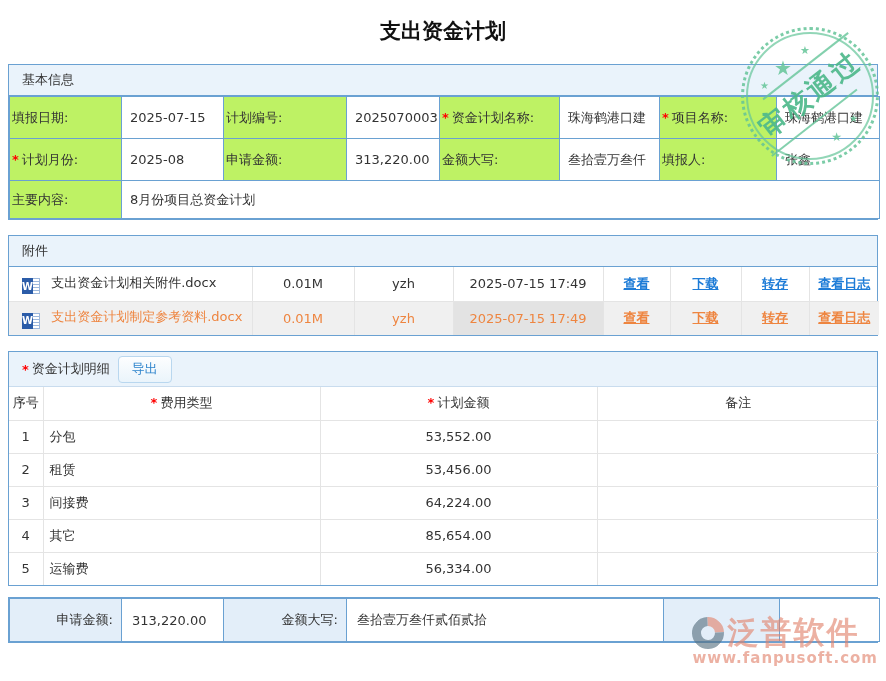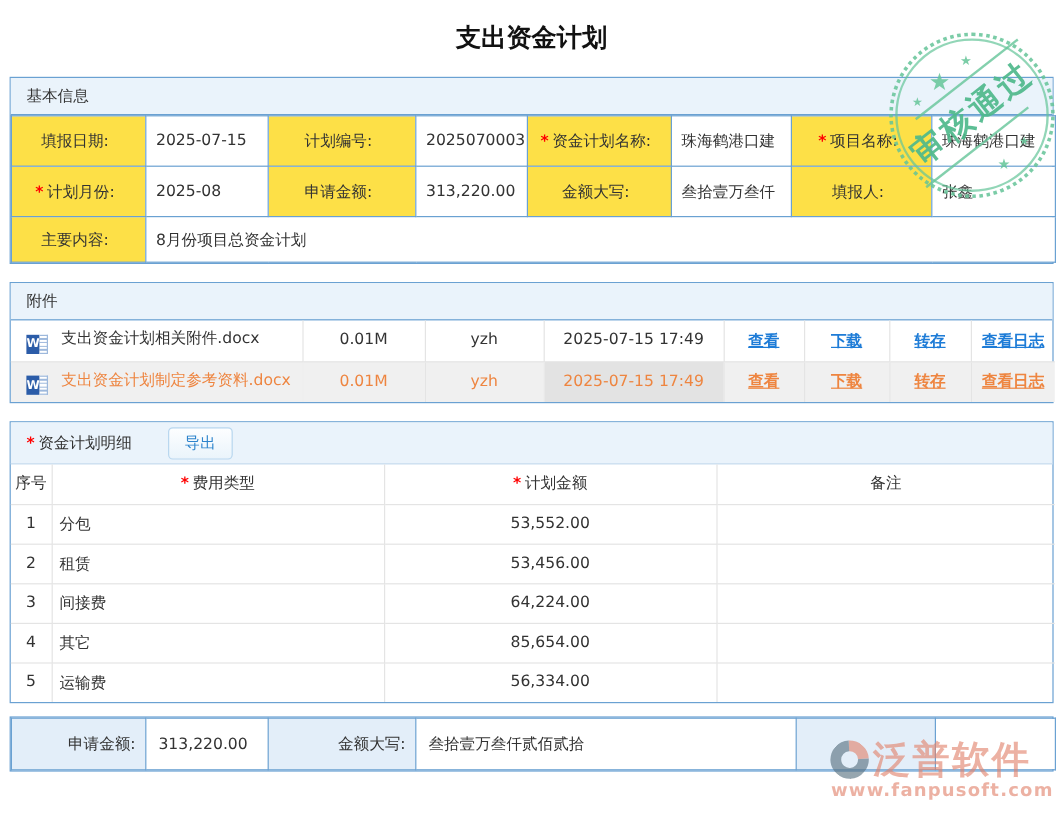--- a/index.html
+++ b/index.html
@@ -10,21 +10,21 @@
   }
   h1.page-title { text-align:center; font-size:21px; font-weight:bold; color:#111; margin:17px 0 19px; }
 
   .box { margin:0 8px 15px 8px; border:1px solid #6AA1D2; background:#fff; }
   .sec-head { background:#EAF3FB; border-bottom:1px solid #6AA1D2; padding:6px 13px; font-size:13px; color:#333; }
 
   table { width:100%; border-collapse:collapse; table-layout:fixed; font-size:13px; }
 
   
   .grid td { border:1px solid #6AA1D2; height:42px; overflow:hidden; white-space:nowrap; }
-  .grid td.lbl { background:#fde047; text-align:center; padding:0 8px 0 2px; }
+  .grid td.lbl { background:#bef264; text-align:left; padding:0 8px 0 2px; }
   .grid td.val { background:#fff; text-align:left; padding:0 8px; }
   .grid tr.short td { height:38px; }
 
   .req { color:#FF0000; margin-right:3px; font-weight:bold; }
 
   
   .lt td, .lt th { border-right:1px solid #E4E4E4; border-bottom:1px solid #E4E4E4; font-weight:normal; text-align:center; overflow:hidden; white-space:nowrap; }
   .lt td:last-child, .lt th:last-child { border-right:none; }
   .lt tr:last-child td { border-bottom:none; }
   .att th { height:46px; }
@@ -37,21 +37,21 @@
   .fname { color:#333; cursor:pointer; }
 
   .word-icon { display:inline-flex; width:18px; height:16px; margin-right:7px; vertical-align:-3px; }
   .word-icon .wpart { width:11px; height:16px; background:#2B5CA8; color:#fff; font-size:10px; font-weight:bold;
        display:flex; align-items:center; justify-content:center; }
   .word-icon .ppart { width:7px; height:16px; border:1px solid #9DB8DC; border-left:none;
        background:repeating-linear-gradient(#fff 0 2px,#9DB8DC 2px 3px); }
 
   
   .det-head { display:flex; align-items:center; background:#EAF3FB; border-bottom:1px solid #C9DCEE; padding:5px 13px; height:35px; }
-  .btn-export { margin-left:30px; padding:3px 13px 4px; font-size:13px; color:#2E84CC;
+  .btn-export { margin-left:8px; padding:3px 13px 4px; font-size:13px; color:#2E84CC;
        background:linear-gradient(#FDFEFF,#EAF4FB); border:1px solid #B9D7EF; border-radius:4px; cursor:pointer;
        font-family:inherit; }
   .det th { height:33px; }
   .det td { height:33px; }
   .det .c-type { text-align:left; padding-left:6px; }
 
   
   .sum td { border:1px solid #6AA1D2; height:43px; white-space:nowrap; overflow:hidden; }
   .sum td.lbl { background:#E3EEF9; text-align:right; padding:0 8px 0 2px; }
   .sum td.val { background:#fff; text-align:left; padding:0 10px; }

